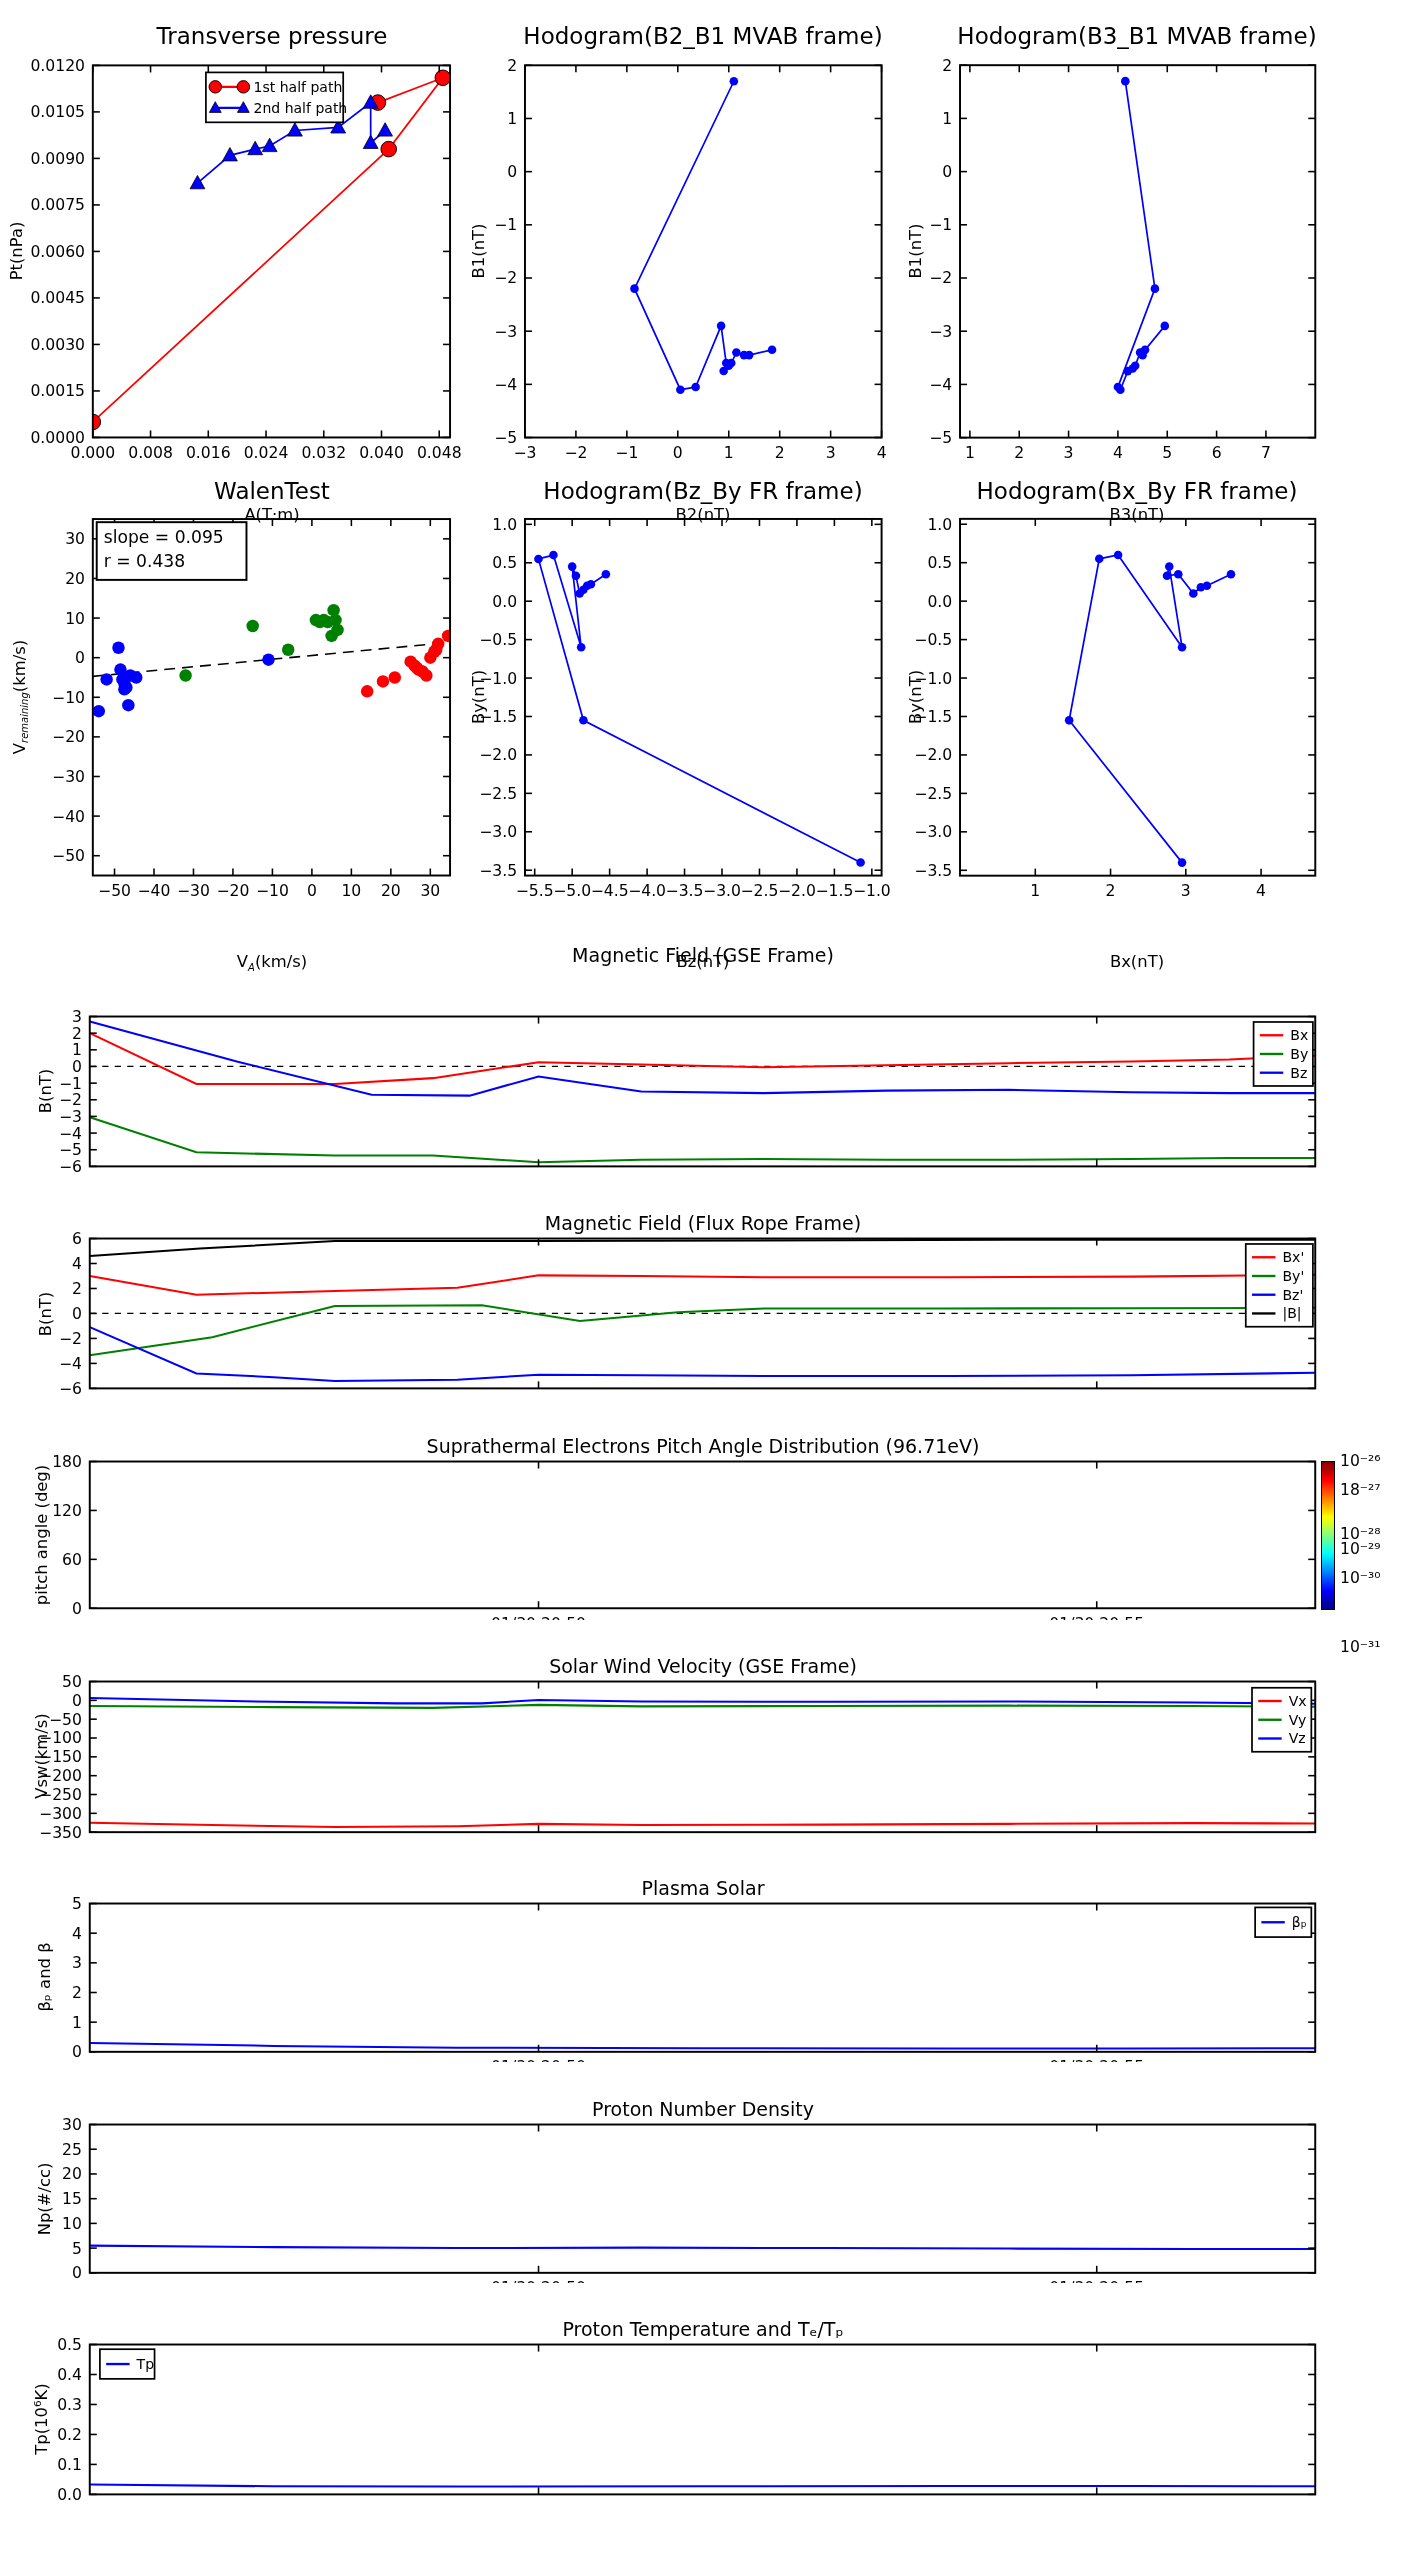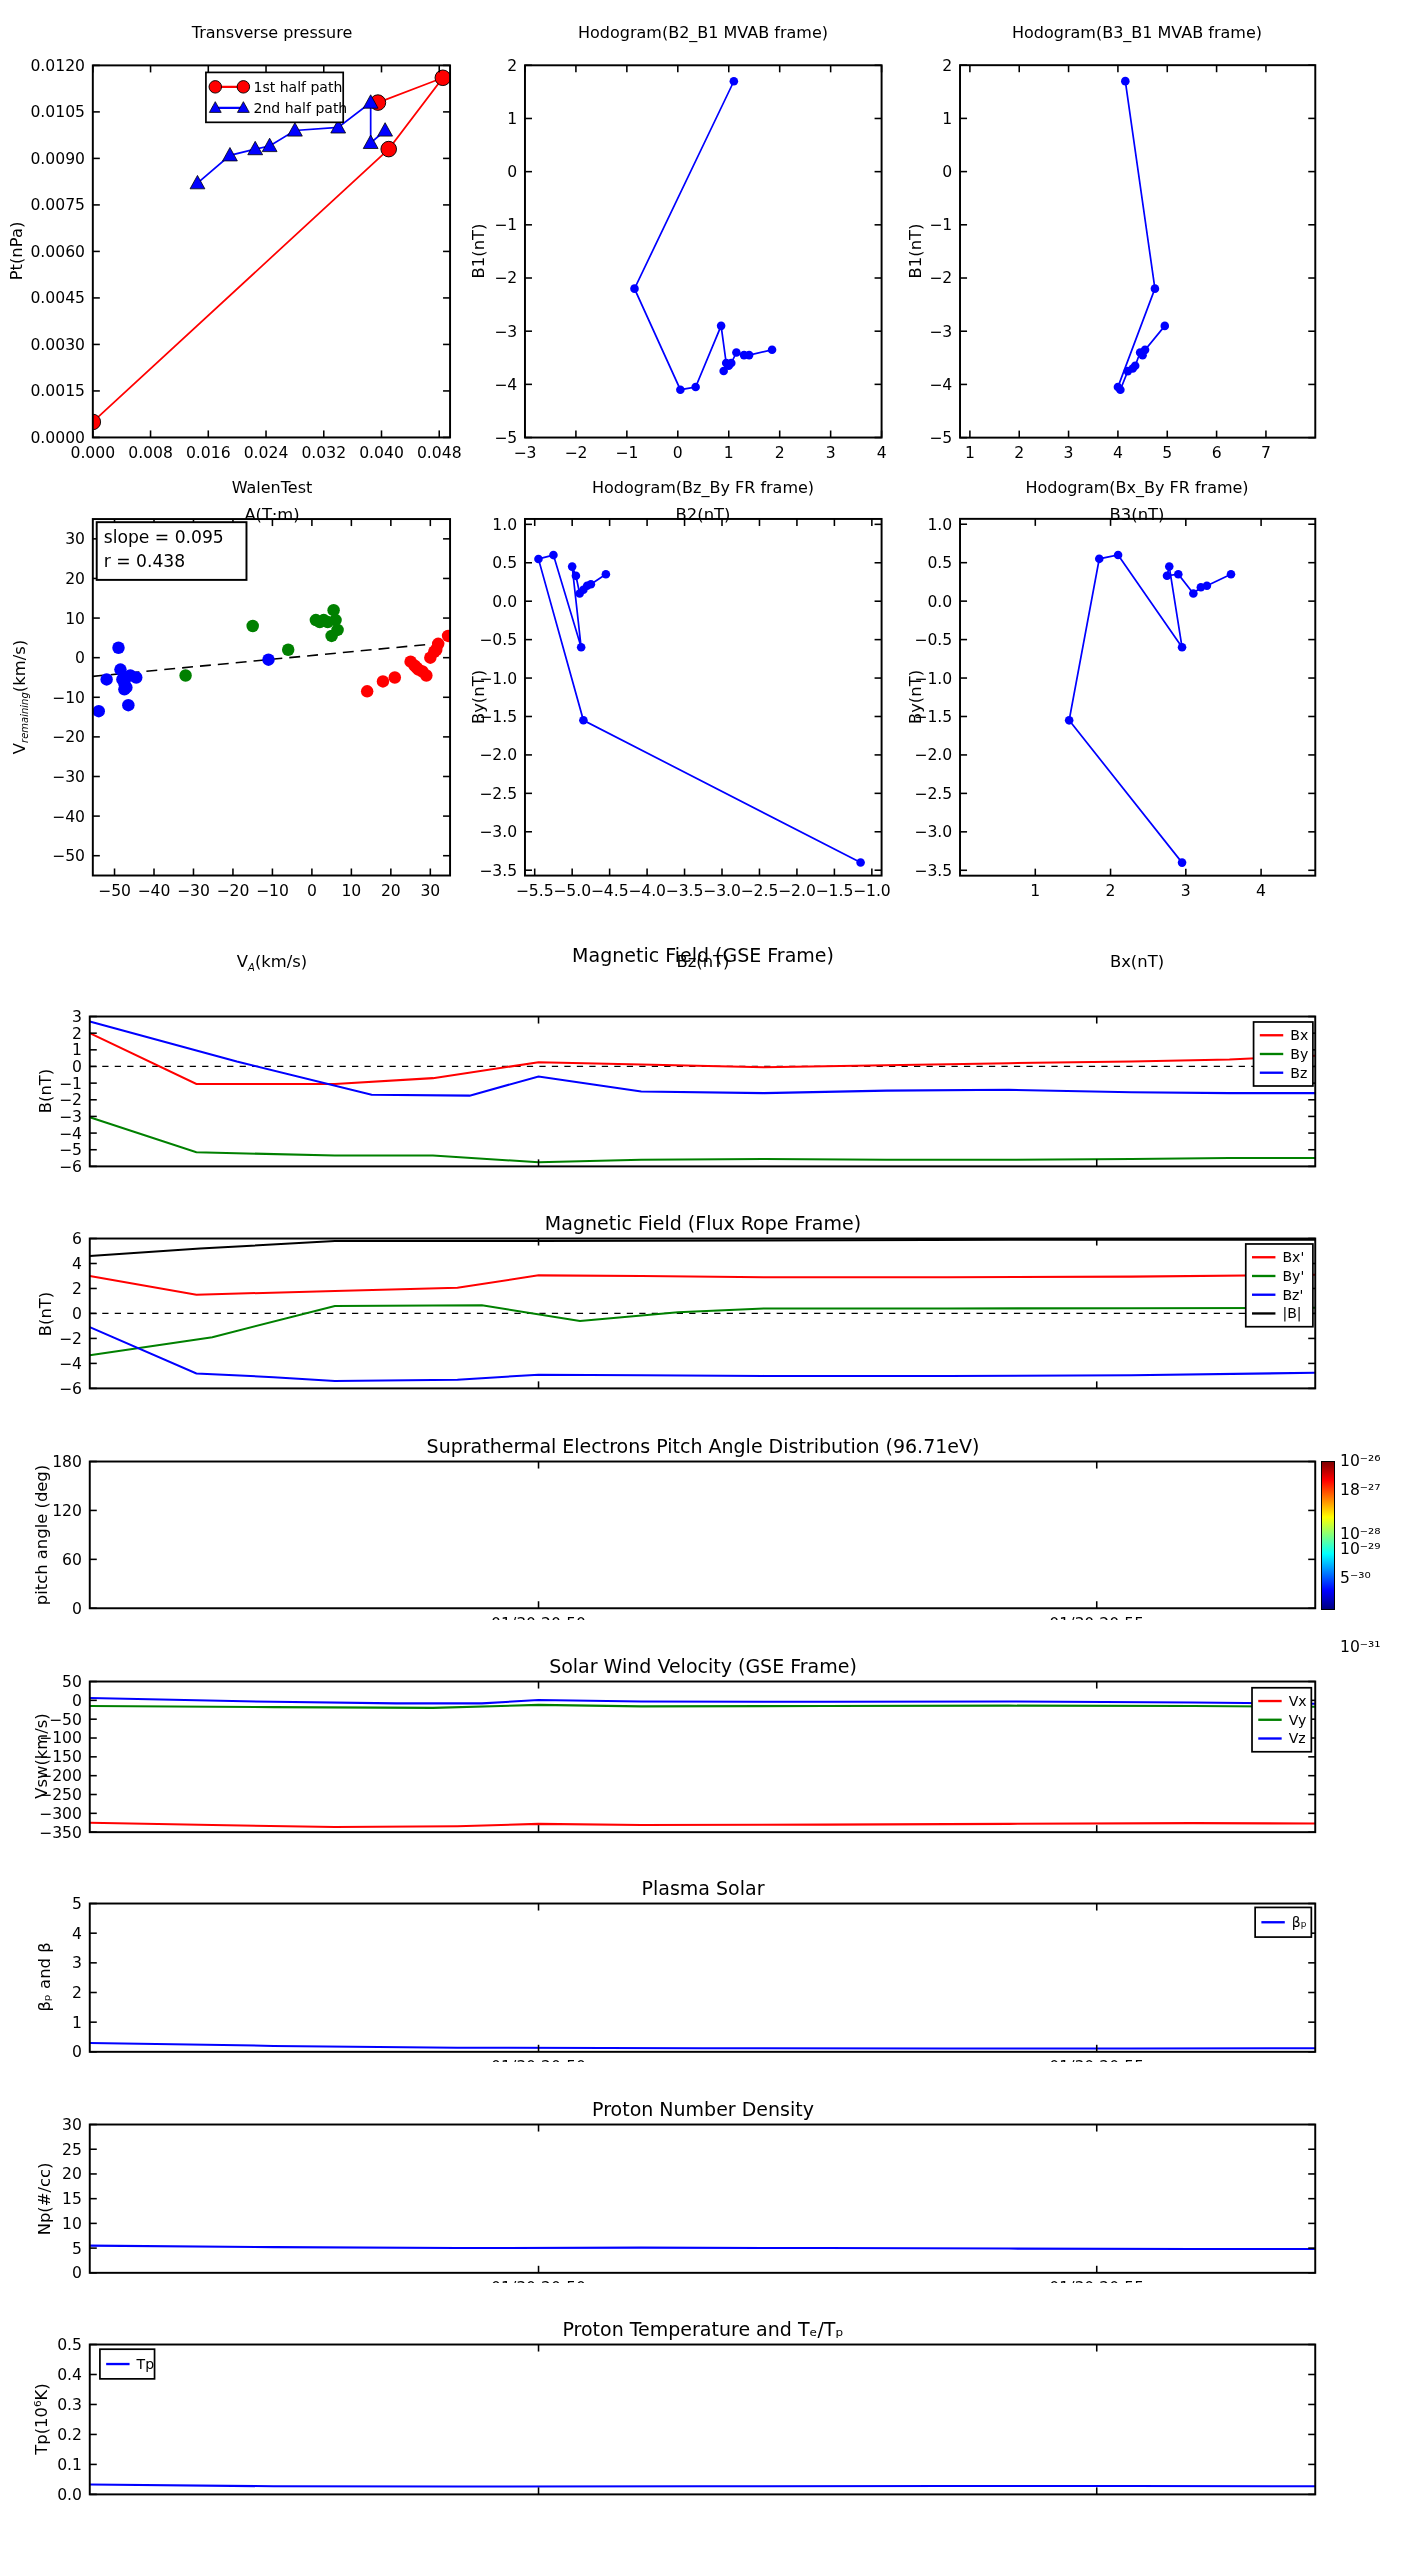--- a/index.html
+++ b/index.html
@@ -1,20 +1,20 @@
 <!DOCTYPE html>
 <html style="font-size:12.5px"><head>
 <meta charset="utf-8">
 <style>
   html,body{margin:0;padding:0;background:#fff;}
   #canvas{position:relative;width:1405px;height:2576px;background:#ffffff;
           font-family:"DejaVu Sans","Liberation Sans",sans-serif;color:#000;overflow:hidden;}
   .panel{position:absolute;}
   .panel svg{display:block;width:100%;height:100%;font-family:"DejaVu Sans","Liberation Sans",sans-serif;}
-  .plot-title{position:absolute;transform:translateX(-50%);font-size:16px;white-space:nowrap;}
+  .plot-title{position:absolute;transform:translateX(-50%);font-size:23px;white-space:nowrap;}
   .t-title{font-size:19px;}
   .axis-xlabel{position:absolute;transform:translateX(-50%);font-size:16.4px;white-space:nowrap;margin-top:48px;}
   .axis-ylabel{position:absolute;transform:translate(-50%,-50%) rotate(-90deg);font-size:16.4px;white-space:nowrap;}
   .subsc{font-size:10px;vertical-align:-3.9px;font-style:italic;}
   #colorbar{position:absolute;left:1321px;top:1461px;width:11.7px;height:147px;border:1.2px solid #000;
     background:linear-gradient(to bottom,#7f0000 0%,#ff0000 12.5%,#ff7f00 25%,#ffff00 37.5%,#7fff7f 50%,#00ffff 62.5%,#007fff 75%,#0000ff 87.5%,#00007f 100%);}
   .cb-label{position:absolute;font-size:15.6px;white-space:nowrap;}
 </style>
 </head>
 <body>
@@ -922,18 +922,18 @@
   <div class="axis-ylabel" style="left:44px;top:1977px">βₚ and β</div>
   <div class="axis-ylabel" style="left:44px;top:2199px">Np(#/cc)</div>
   <div class="axis-ylabel" style="left:41px;top:2419px">Tp(10⁶K)</div>
 
   <div id="colorbar"></div>
   <div id="cb-labels">
       <div class="cb-label" style="left: 1340px; top: 1452px;">10⁻²⁶</div>
       <div class="cb-label" style="left: 1340px; top: 1481px;">18⁻²⁷</div>
       <div class="cb-label" style="left: 1340px; top: 1511px; margin-top: 14px;">10⁻²⁸</div>
       <div class="cb-label" style="left: 1340px; top: 1540px;">10⁻²⁹</div>
-      <div class="cb-label" style="left: 1340px; top: 1569px;">5⁻³⁰</div>
+      <div class="cb-label" style="left: 1340px; top: 1569px;">10⁻³⁰</div>
       <div class="cb-label" style="left: 1340px; top: 1599px; margin-top: 39px;">10⁻³¹</div>
     </div>
 
 </div>
 
 
 </body></html>

